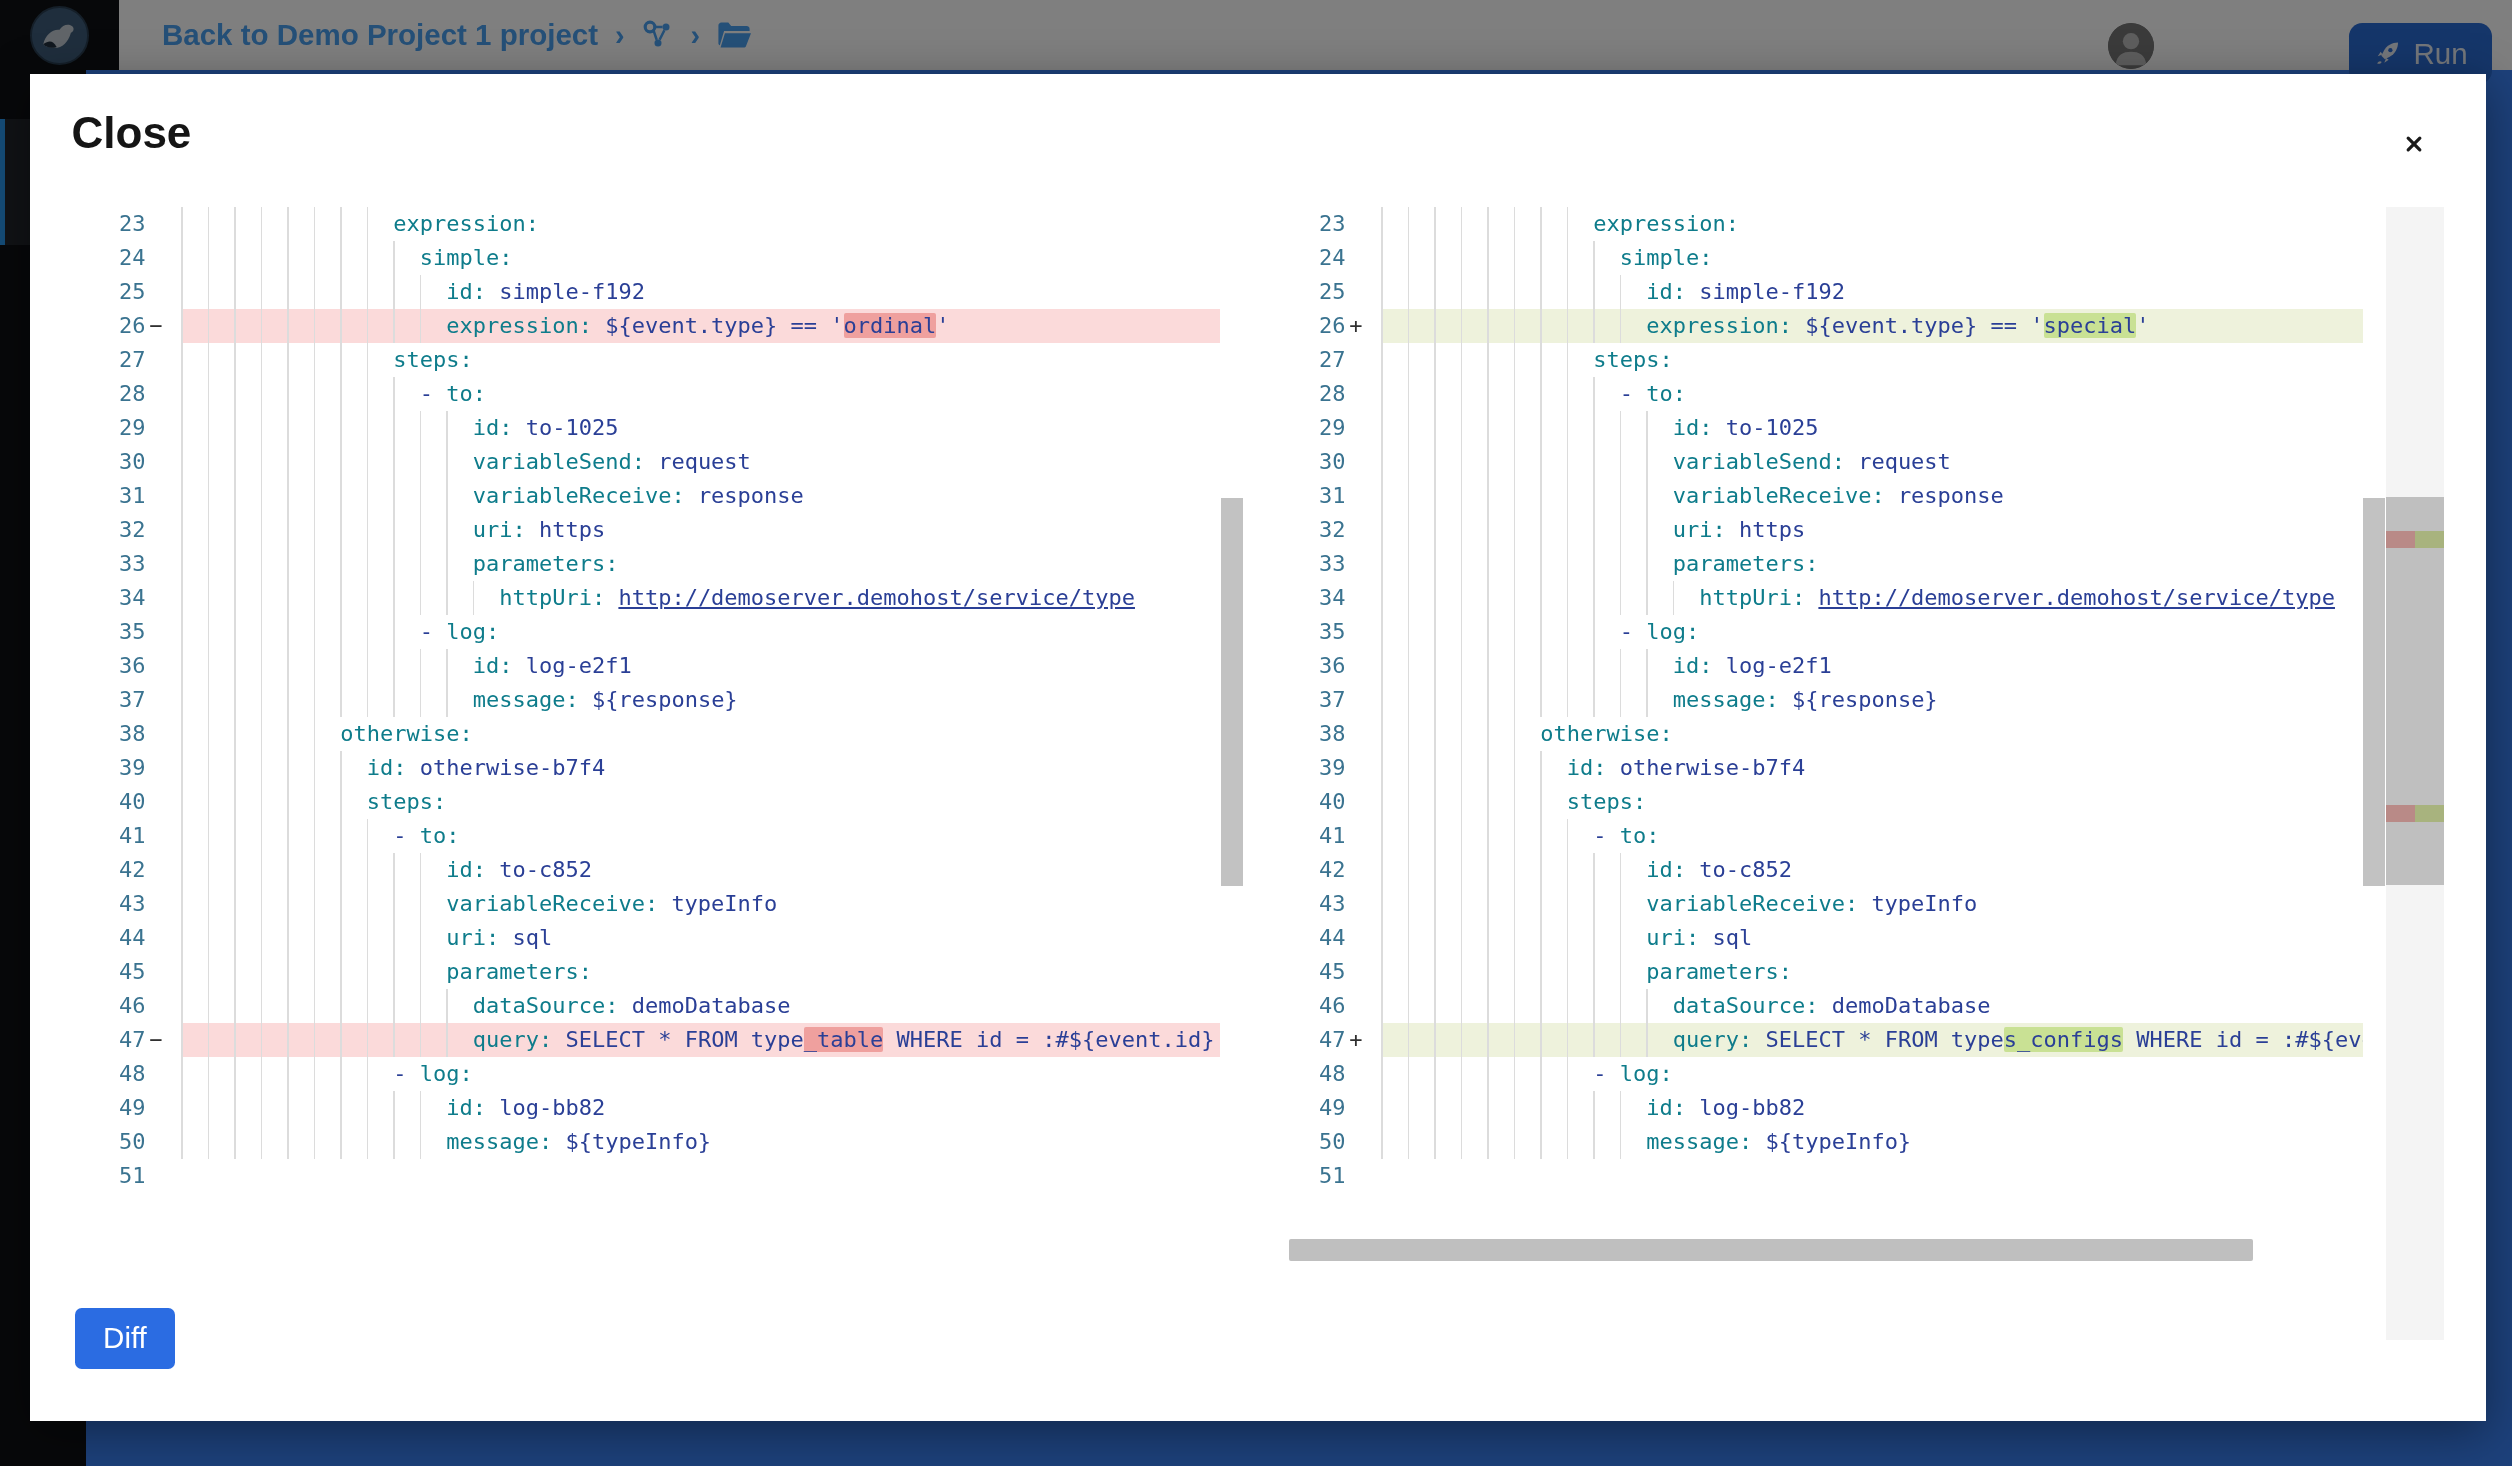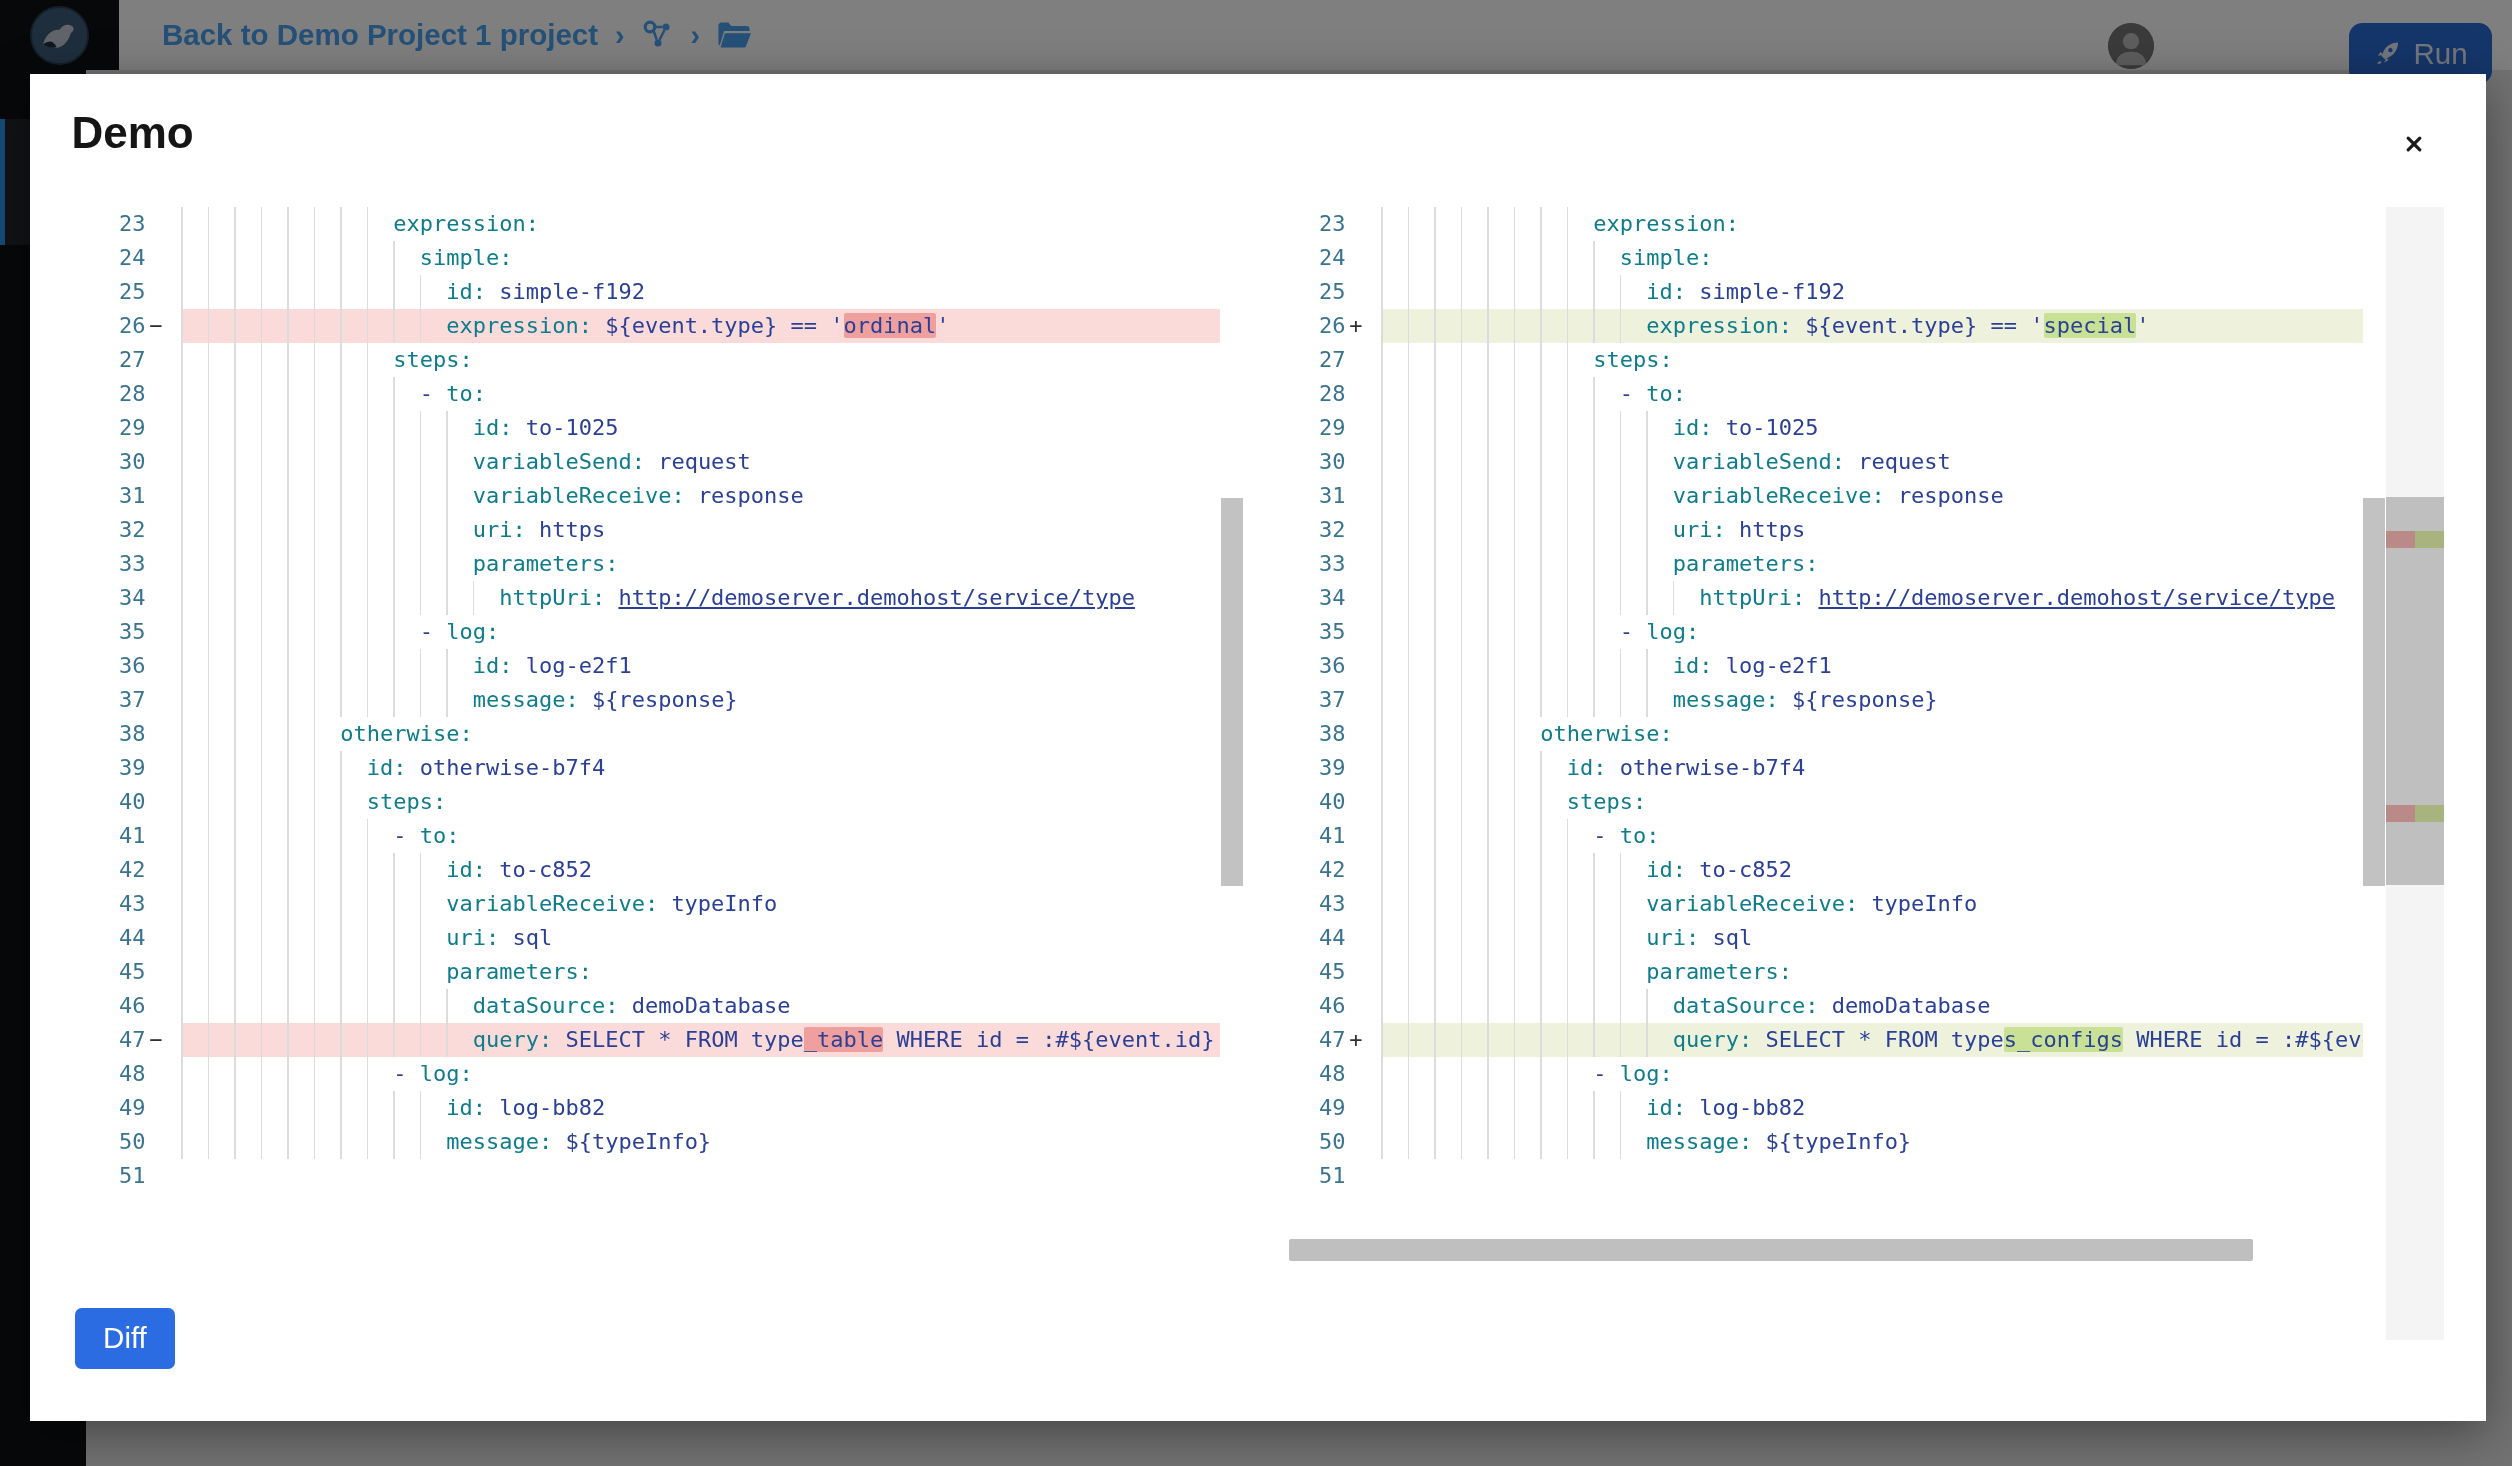--- a/index.html
+++ b/index.html
@@ -1,16 +1,16 @@
 <!DOCTYPE html>
 <html style="font-size:15.2px"><head>
 <meta charset="utf-8">
 <style>
   html,body{margin:0;padding:0;background:#000;}
-  #app{position:relative;width:2512px;height:1467px;background:#e5e5e5;overflow:hidden;
+  #app{position:relative;width:2512px;height:1467px;background:#3b82f6;overflow:hidden;
        font-family:"Liberation Sans",sans-serif;}
 
   
   .masthead{position:absolute;top:0;left:0;right:0;height:70px;background:#ffffff;}
   .logo-block{position:absolute;left:0;top:0;width:119px;height:70px;background:#0e1114;
               display:flex;align-items:center;justify-content:center;}
   .breadcrumb{position:absolute;left:162px;top:0;height:70px;display:flex;align-items:center;gap:17px;}
   .breadcrumb-link{font-size:29.5px;font-weight:700;color:#4aa0f0;text-decoration:none;cursor:pointer;}
   .crumb-sep{font-size:28.6px;color:#4aa0f0;font-weight:700;}
   .crumb-icon{display:flex;align-items:center;}
@@ -116,21 +116,21 @@
       <span>Run</span>
     </button>
   </div>
   <div class="sidebar">
     <div class="nav-item"></div>
   </div>
 
   <div class="backdrop"></div>
 
   <div class="modal">
-    <div class="modal-title">Demo</div>
+    <div class="modal-title">Close</div>
     <button class="modal-close" title="Close">
       <svg width="32" height="32" viewBox="0 0 34 34">
         <path d="M8 8 L26 26 M26 8 L8 26" stroke="#1b1b1b" stroke-width="5" stroke-linecap="round"></path>
       </svg>
     </button>
 
     <div class="pane pane-left" id="pane-left">
         <div class="row">
           <span class="num">23</span>
           <span class="marker"></span>

